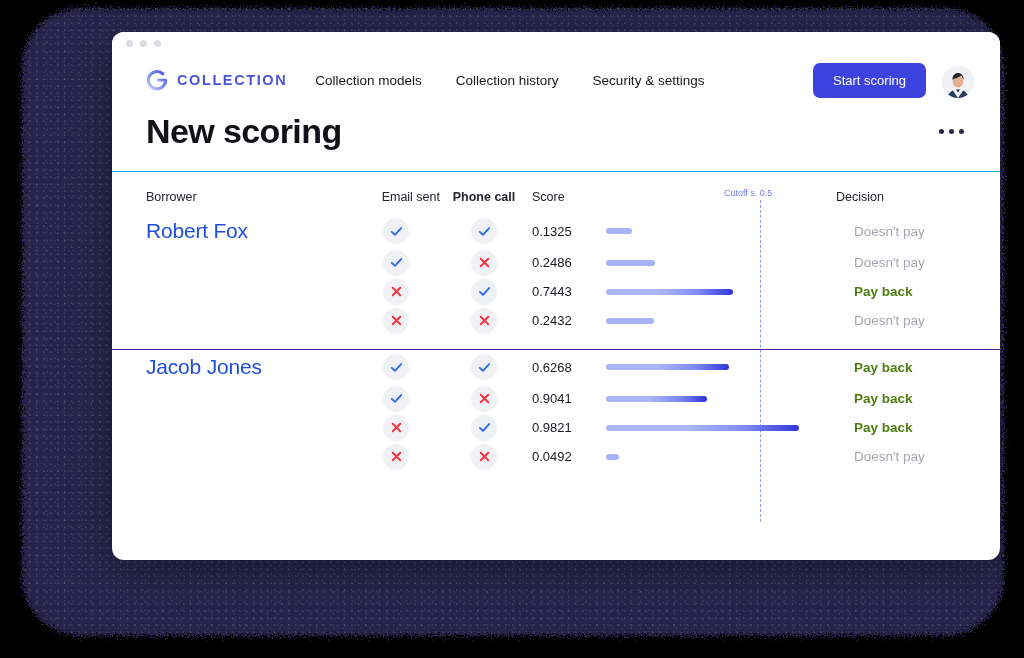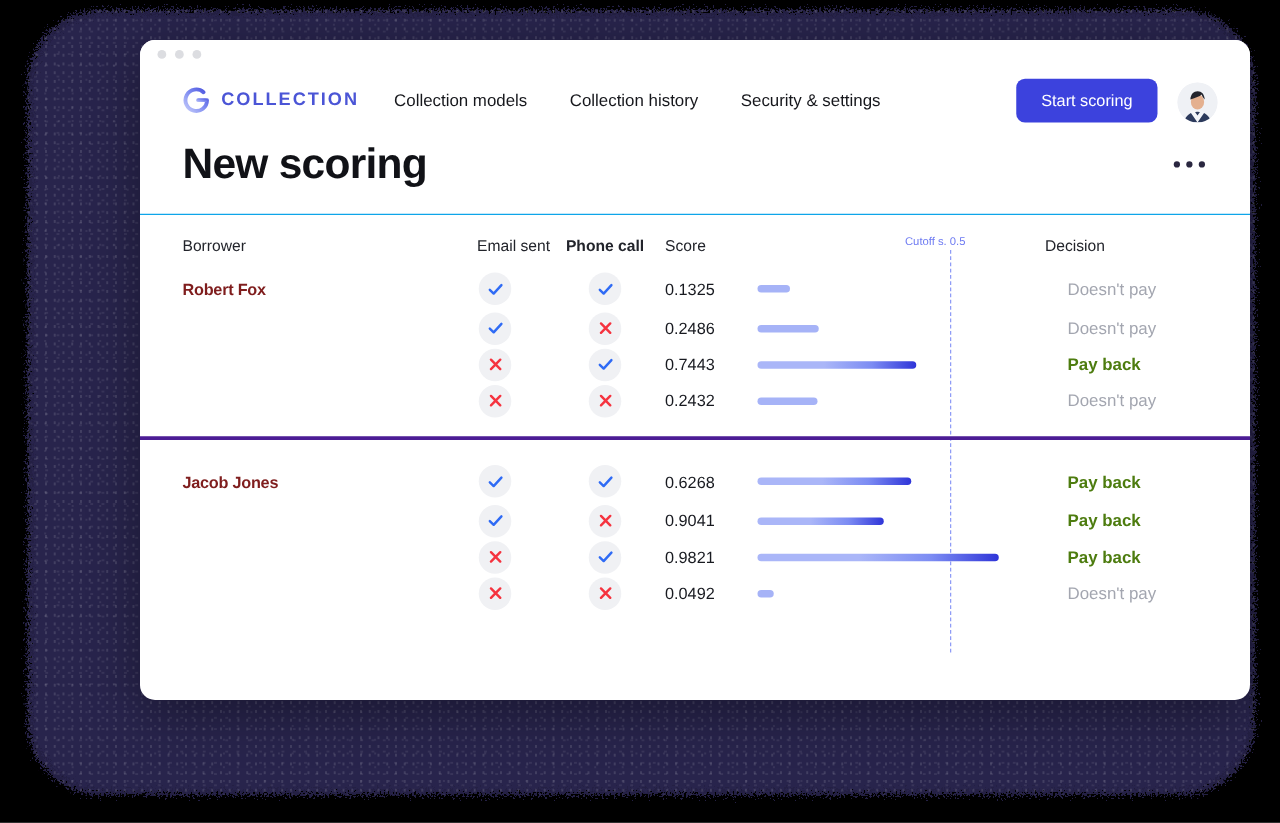--- a/index.html
+++ b/index.html
@@ -183,34 +183,34 @@
   .cutoff-line {
     position: absolute;
     left: 648px;
     top: 28px;
     width: 0;
     height: 322px;
     border-left: 1px dashed #8f9cf6;
   }
 
   .group { padding: 0 30px 0 34px; position: relative; }
-  .group + .group { border-top: 3px solid #4c1d95; margin-top: 14px; padding-top: 16px; }
+  .group + .group { border-top: 1px solid #4c1d95; margin-top: 14px; }
 
   .row {
     display: grid;
     grid-template-columns: 206px 88px 88px 78px 230px 1fr;
     align-items: center;
     height: 29px;
   }
   .group .row:first-child { height: 34px; }
 
   .borrower {
-    font-size: 13px;
-    font-weight: 700;
-    color: #7f1d1d;
+    font-size: 21px;
+    font-weight: 400;
+    color: #1d4ed8;
     letter-spacing: -.2px;
   }
 
   .mark {
     width: 26px; height: 26px;
     border-radius: 50%;
     background: #f0f1f4;
     margin: 0 auto;
     display: flex;
     align-items: center;

